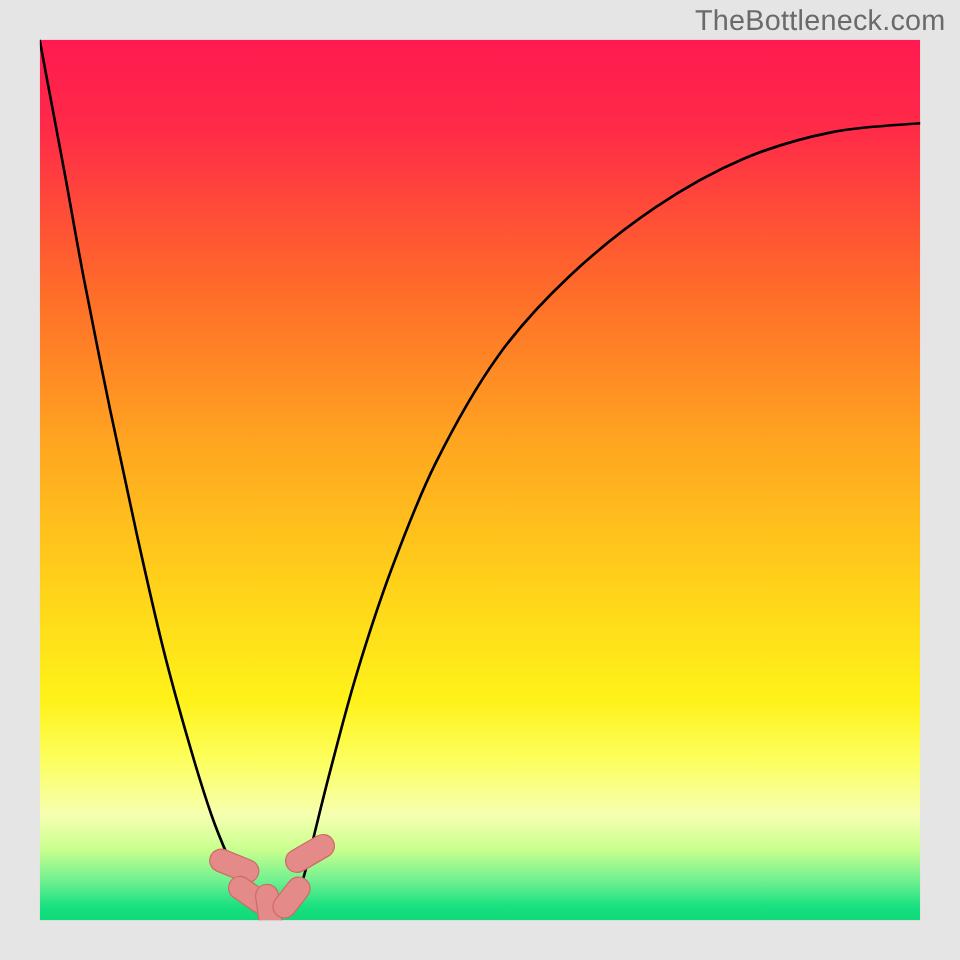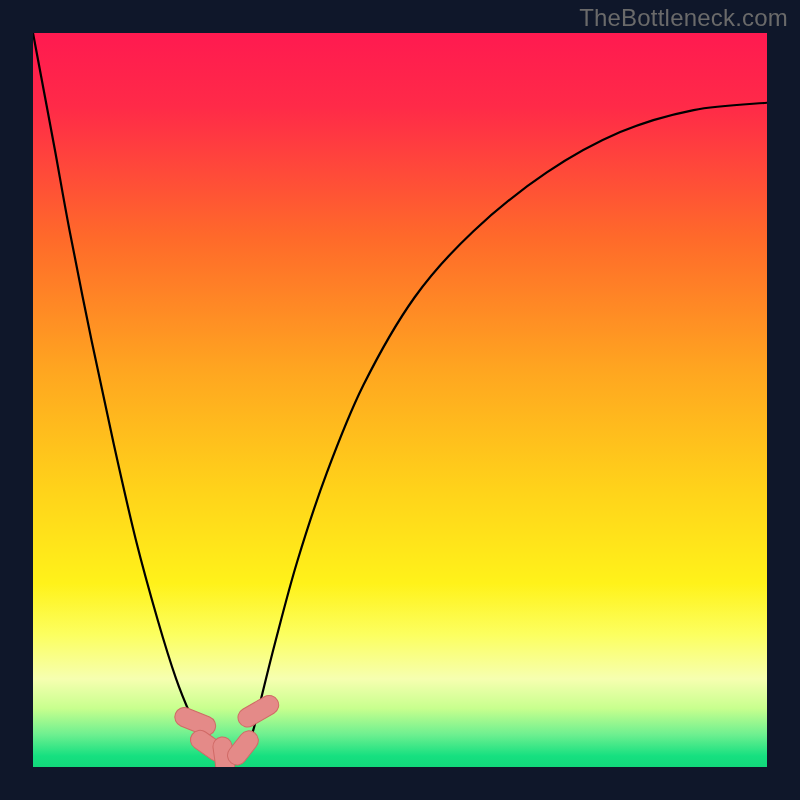--- a/index.html
+++ b/index.html
@@ -8,21 +8,21 @@
     width: 800px;
     height: 800px;
     background: #000;
     overflow: hidden;
     font-family: Arial, Helvetica, sans-serif;
   }
   .frame {
     position: absolute;
     top: 0; left: 0;
     width: 800px; height: 800px;
-    background: #0f172a;
+    background: #e5e5e5;
   }
   .plot-area {
     position: absolute;
     left: 33px;
     top: 33px;
     width: 734px;
     height: 734px;
     overflow: hidden;
   }
   .gradient {

